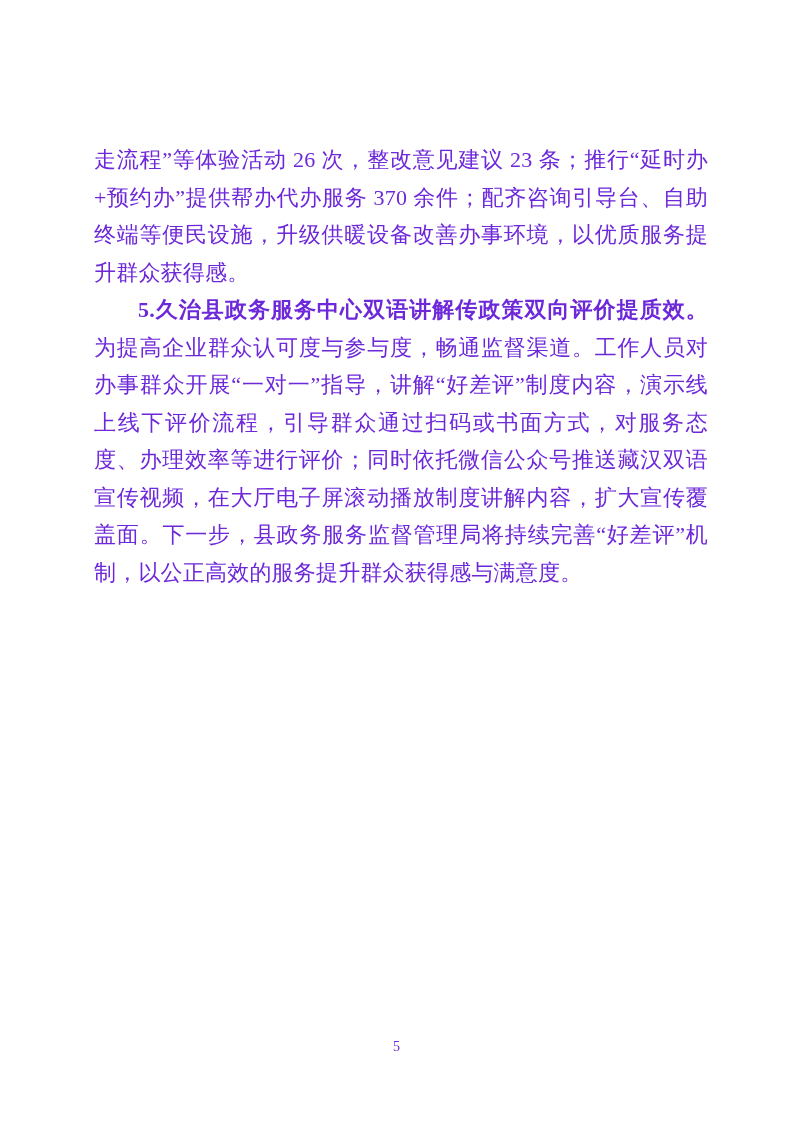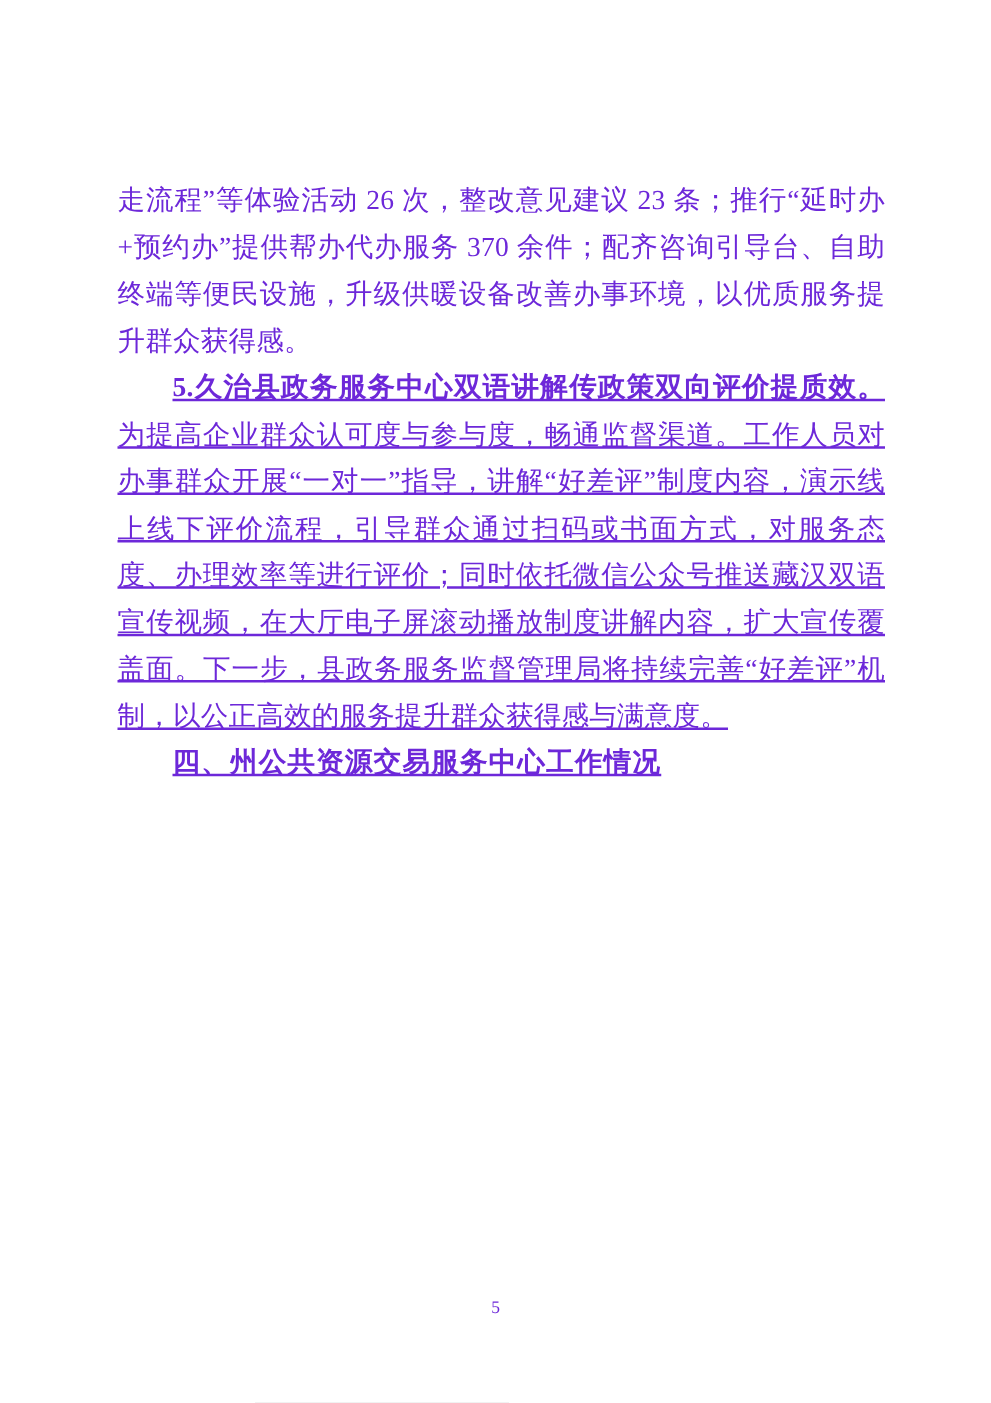--- a/index.html
+++ b/index.html
@@ -27,21 +27,20 @@
     text-align: justify;
     text-justify: inter-ideograph;
     letter-spacing: 0.2px;
   }
   .content p {
     margin: 0;
     padding: 0;
   }
   .indent {
     text-indent: 2em;
-    text-decoration: underline;
   }
   .bold {
     font-weight: bold;
   }
   .heading {
     font-family: "Liberation Sans", "DejaVu Sans", sans-serif;
     font-weight: bold;
     letter-spacing: 1px;
   }
   .page-number {
@@ -55,16 +54,15 @@
     font-family: "Liberation Serif", "DejaVu Serif", serif;
   }
 </style>
 </head>
 <body>
 
 <div class="page">
   <div class="content">
       <p class=""><span>走流程”等体验活动 26 次，整改意见建议 23 条；推行“延时办+预约办”提供帮办代办服务 370 余件；配齐咨询引导台、自助终端等便民设施，升级供暖设备改善办事环境，以优质服务提升群众获得感。</span></p>
       <p class="indent"><span class="bold">5.久治县政务服务中心双语讲解传政策双向评价提质效。</span><span>为提高企业群众认可度与参与度，畅通监督渠道。工作人员对办事群众开展“一对一”指导，讲解“好差评”制度内容，演示线上线下评价流程，引导群众通过扫码或书面方式，对服务态度、办理效率等进行评价；同时依托微信公众号推送藏汉双语宣传视频，在大厅电子屏滚动播放制度讲解内容，扩大宣传覆盖面。下一步，县政务服务监督管理局将持续完善“好差评”机制，以公正高效的服务提升群众获得感与满意度。</span></p>
-      <p class="indent heading"><span class="bold">四、州公共资源交易服务中心工作情况</span></p>
     </div>
   <div class="page-number">5</div>
 </div>
 
 </body></html>

